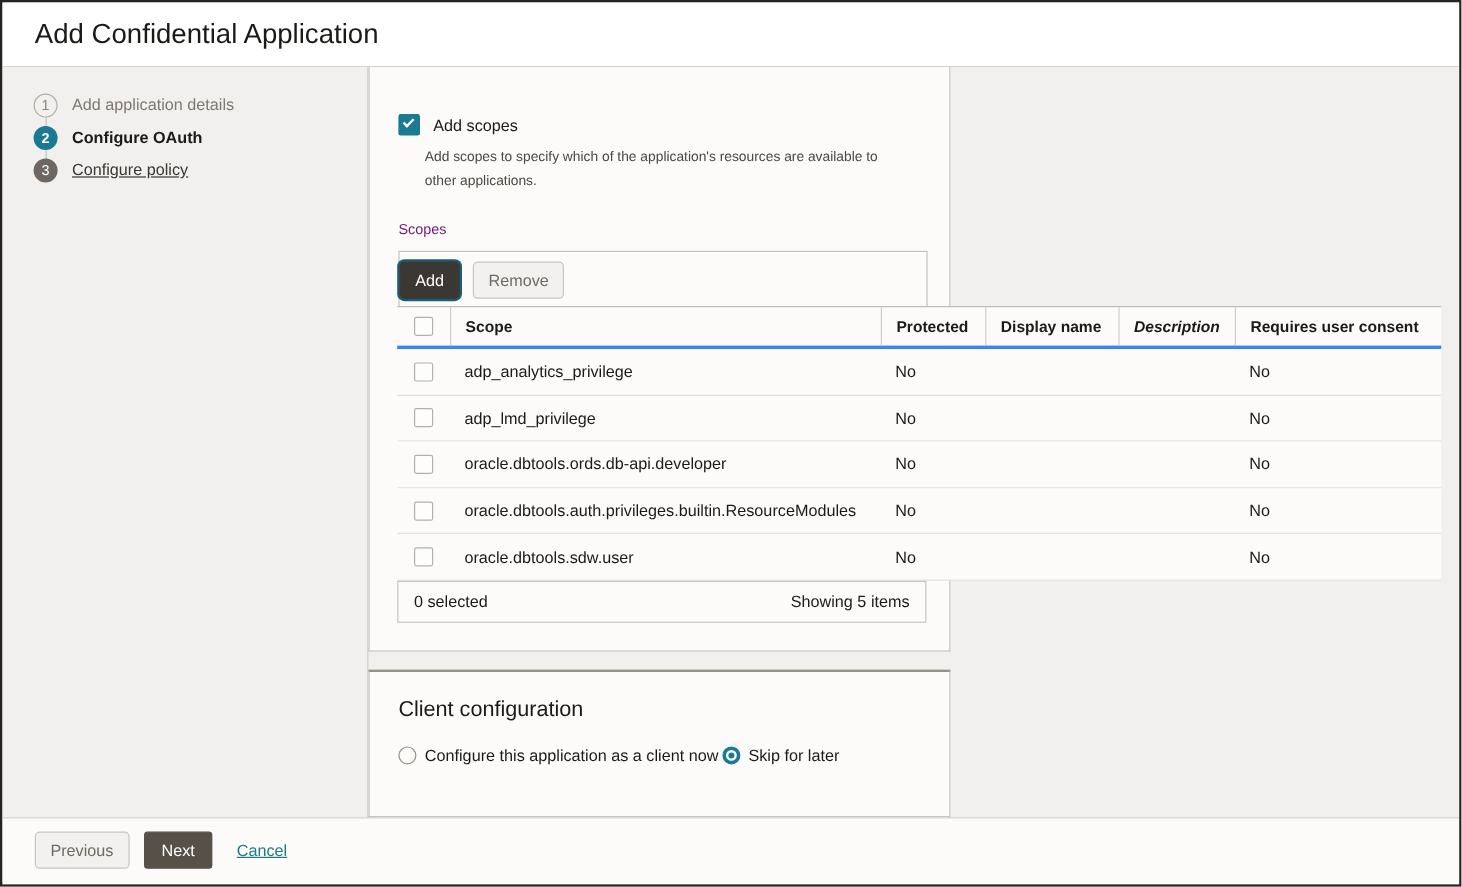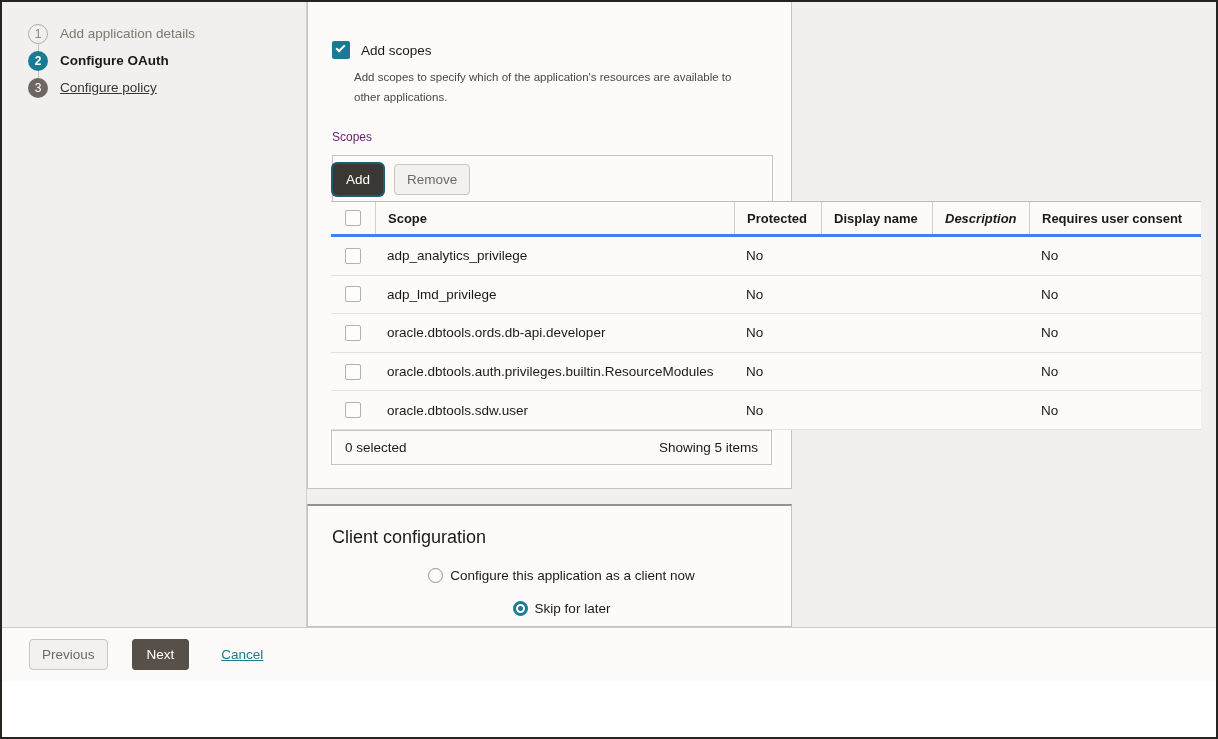--- a/index.html
+++ b/index.html
@@ -82,38 +82,41 @@
   .c5 { width:172px; }
   .trow { display:flex; height:38.6px; background:#fcfbf9; border-bottom:1px solid #e3e0db;
           font-size:13.5px; color:#1c1a17; }
 
   .table-footer { position:absolute; left:329px; top:428px; width:441px; height:35px;
                   border:1px solid #c7c3bd; background:#fcfbf9; z-index:3;
                   display:flex; justify-content:space-between; align-items:center;
                   padding:0 13px; font-size:13.5px; color:#1c1a17; }
 
   
-  .radios { display:flex; align-items:center; margin:20px 0 0 24px; gap:18px;flex-direction:column; }
+  .radios { display:flex; align-items:center; margin:20px 0 0 24px; gap:3px; }
   .radio-row { display:flex; align-items:center; gap:7px; font-size:13.5px; color:#1c1a17; cursor:pointer; }
   .radio { width:15px; height:15px; border-radius:50%; border:1px solid #979289;
            background:#fcfbf9; flex-shrink:0; position:relative; }
   .radio.selected { background:#1b7a93; border:1px solid #1b7a93; }
   .radio.selected::after { content:""; position:absolute; left:2px; top:2px; width:5px; height:5px;
            border-radius:50%; background:#1b7a93; border:2px solid #ffffff; }
 
   
   .ftr { height:54px; background:#fcfbf9; border-top:1px solid #cfccc6;
-         display:flex; align-items:center; padding-left:27px; gap:24px; }
+         display:flex; align-items:center; padding-left:27px; gap:12px; }
   .cancel { font-size:13.5px; color:#1d7a8a; text-decoration:underline; margin-left:8px; cursor:pointer; }
 </style>
 </head>
 <body>
 
 <div class="page">
 
+  <header class="hdr">
+    <h1>Add Confidential Application</h1>
+  </header>
 
   <div class="bdy">
 
     <nav class="sidebar">
       <div class="steps">
         <div class="connector"></div>
         <div class="step">
           <span class="circle inactive">1</span>
           <span class="slabel inactive">Add application details</span>
         </div>

